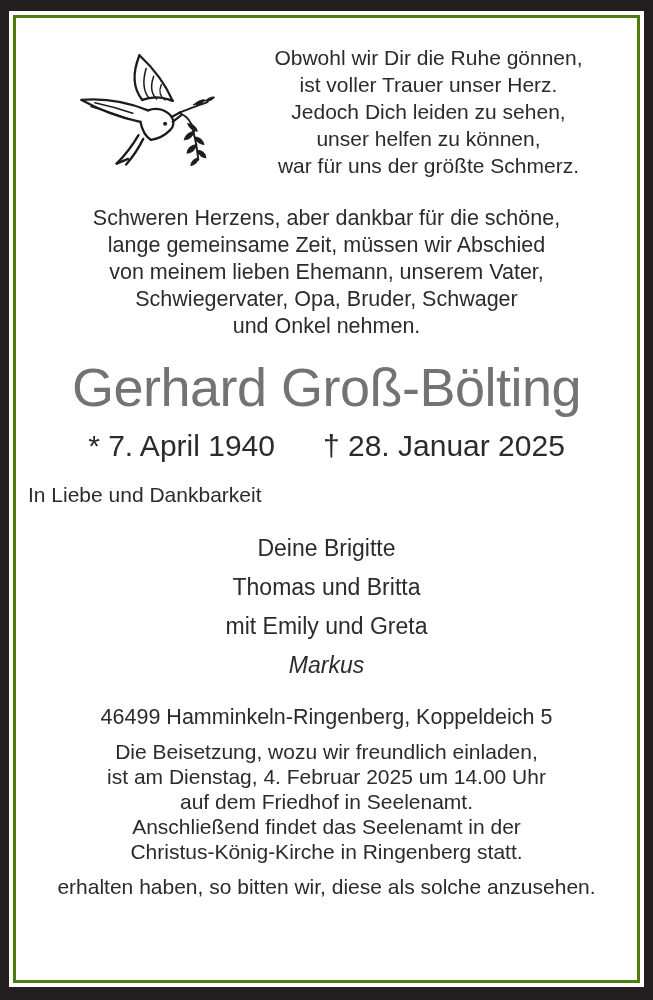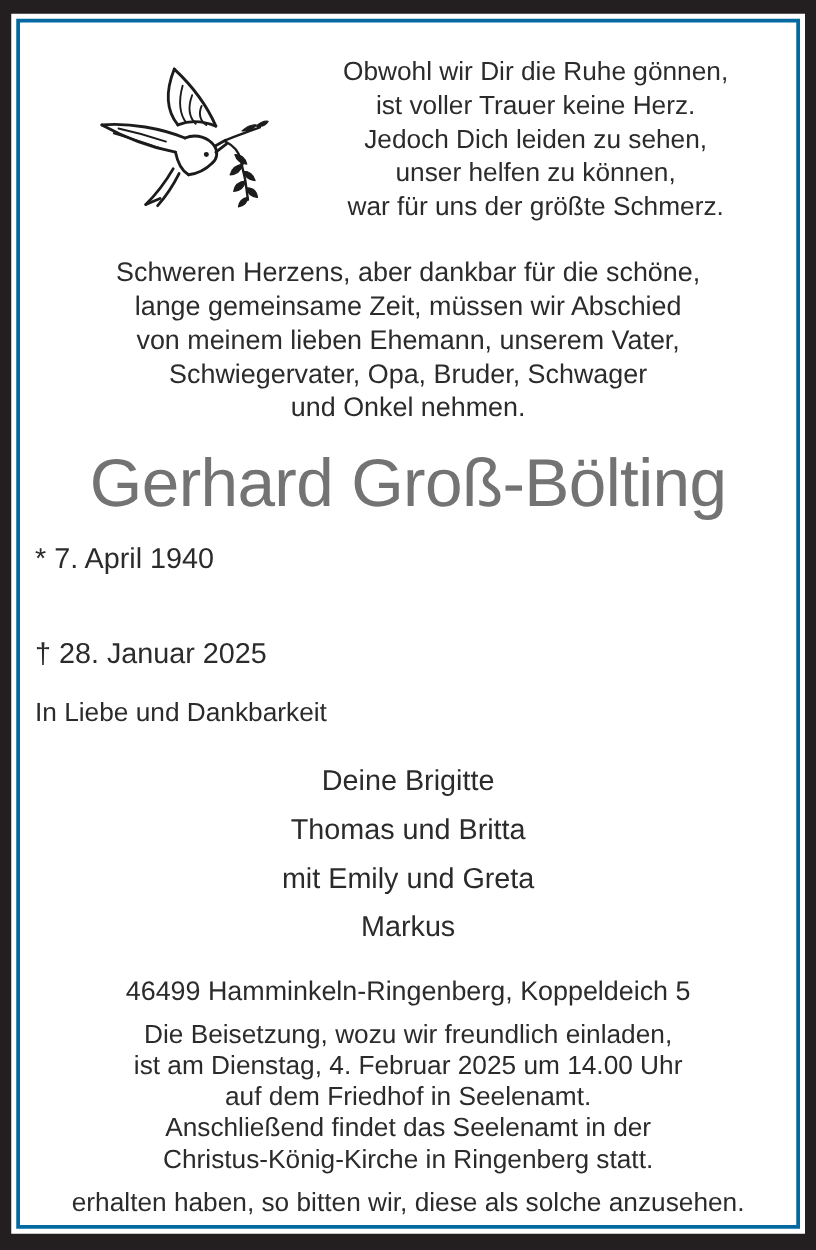--- a/index.html
+++ b/index.html
@@ -13,21 +13,21 @@
     position: relative;
     overflow: hidden;
   }
   .frame-gap {
     background: #ffffff;
     width: 100%; height: 100%;
     box-sizing: border-box;
     padding: 4px;
   }
   .card {
-    border: 3px solid #0369a1;
+    border: 3px solid #4d7c0f;
     background: #ffffff;
     width: 100%; height: 100%;
     box-sizing: border-box;
     padding: 0 12px;
     overflow: hidden;
   }
   .header {
     margin-top: 24px;
     display: flex;
     align-items: flex-start;
@@ -61,40 +61,39 @@
     line-height: 62px;
     letter-spacing: -0.5px;
     color: #737373;
     white-space: nowrap;
   }
   .dates {
     margin-top: 14px;
     display: flex;
     justify-content: center;
     gap: 48px;
-    font-size: 23px;
+    font-size: 30px;
     line-height: 28px;
     color: #2b2b2b;
-    flex-direction: column;
   }
   .dedication {
     margin-top: 22px;
     font-size: 21px;
     line-height: 26px;
     color: #2b2b2b;
   }
   .mourners {
     margin-top: 26px;
     text-align: center;
     font-size: 23px;
     line-height: 29px;
     color: #2b2b2b;
   }
   .mourner-group { margin-bottom: 10px; }
-  .mourner-group:last-child { margin-bottom: 0; }
+  .mourner-group:last-child { margin-bottom: 0; font-style: italic; }
   .address {
     margin-top: 24px;
     text-align: center;
     font-size: 21.5px;
     line-height: 26px;
     color: #2b2b2b;
   }
   .funeral {
     margin-top: 9px;
     text-align: center;
@@ -156,21 +155,21 @@
               <path d="M129,92 q-9,1 -11,9 q8,0 11,-9 Z" fill="#1c1c1c" stroke-width="1"></path>
               <path d="M129,98 q8,0 10,8 q-8,-1 -10,-8 Z" fill="#1c1c1c" stroke-width="1"></path>
               <path d="M131,106 q-9,1 -10,9 q8,0 10,-9 Z" fill="#1c1c1c" stroke-width="1"></path>
               <path d="M132,112 q8,0 9,8 q-8,-1 -9,-8 Z" fill="#1c1c1c" stroke-width="1"></path>
               <path d="M133,120 q-7,1 -8,8 q7,-1 8,-8 Z" fill="#1c1c1c" stroke-width="1"></path>
             </g>
           </svg>
         </div>
         <div class="poem">
           <div>Obwohl wir Dir die Ruhe gönnen,</div>
-          <div>ist voller Trauer keine Herz.</div>
+          <div>ist voller Trauer unser Herz.</div>
           <div>Jedoch Dich leiden zu sehen,</div>
           <div>unser helfen zu können,</div>
           <div>war für uns der größte Schmerz.</div>
         </div>
       </div>
 
       <div class="intro">
         <div>Schweren Herzens, aber dankbar für die schöne,</div>
         <div>lange gemeinsame Zeit, müssen wir Abschied</div>
         <div>von meinem lieben Ehemann, unserem Vater,</div>

